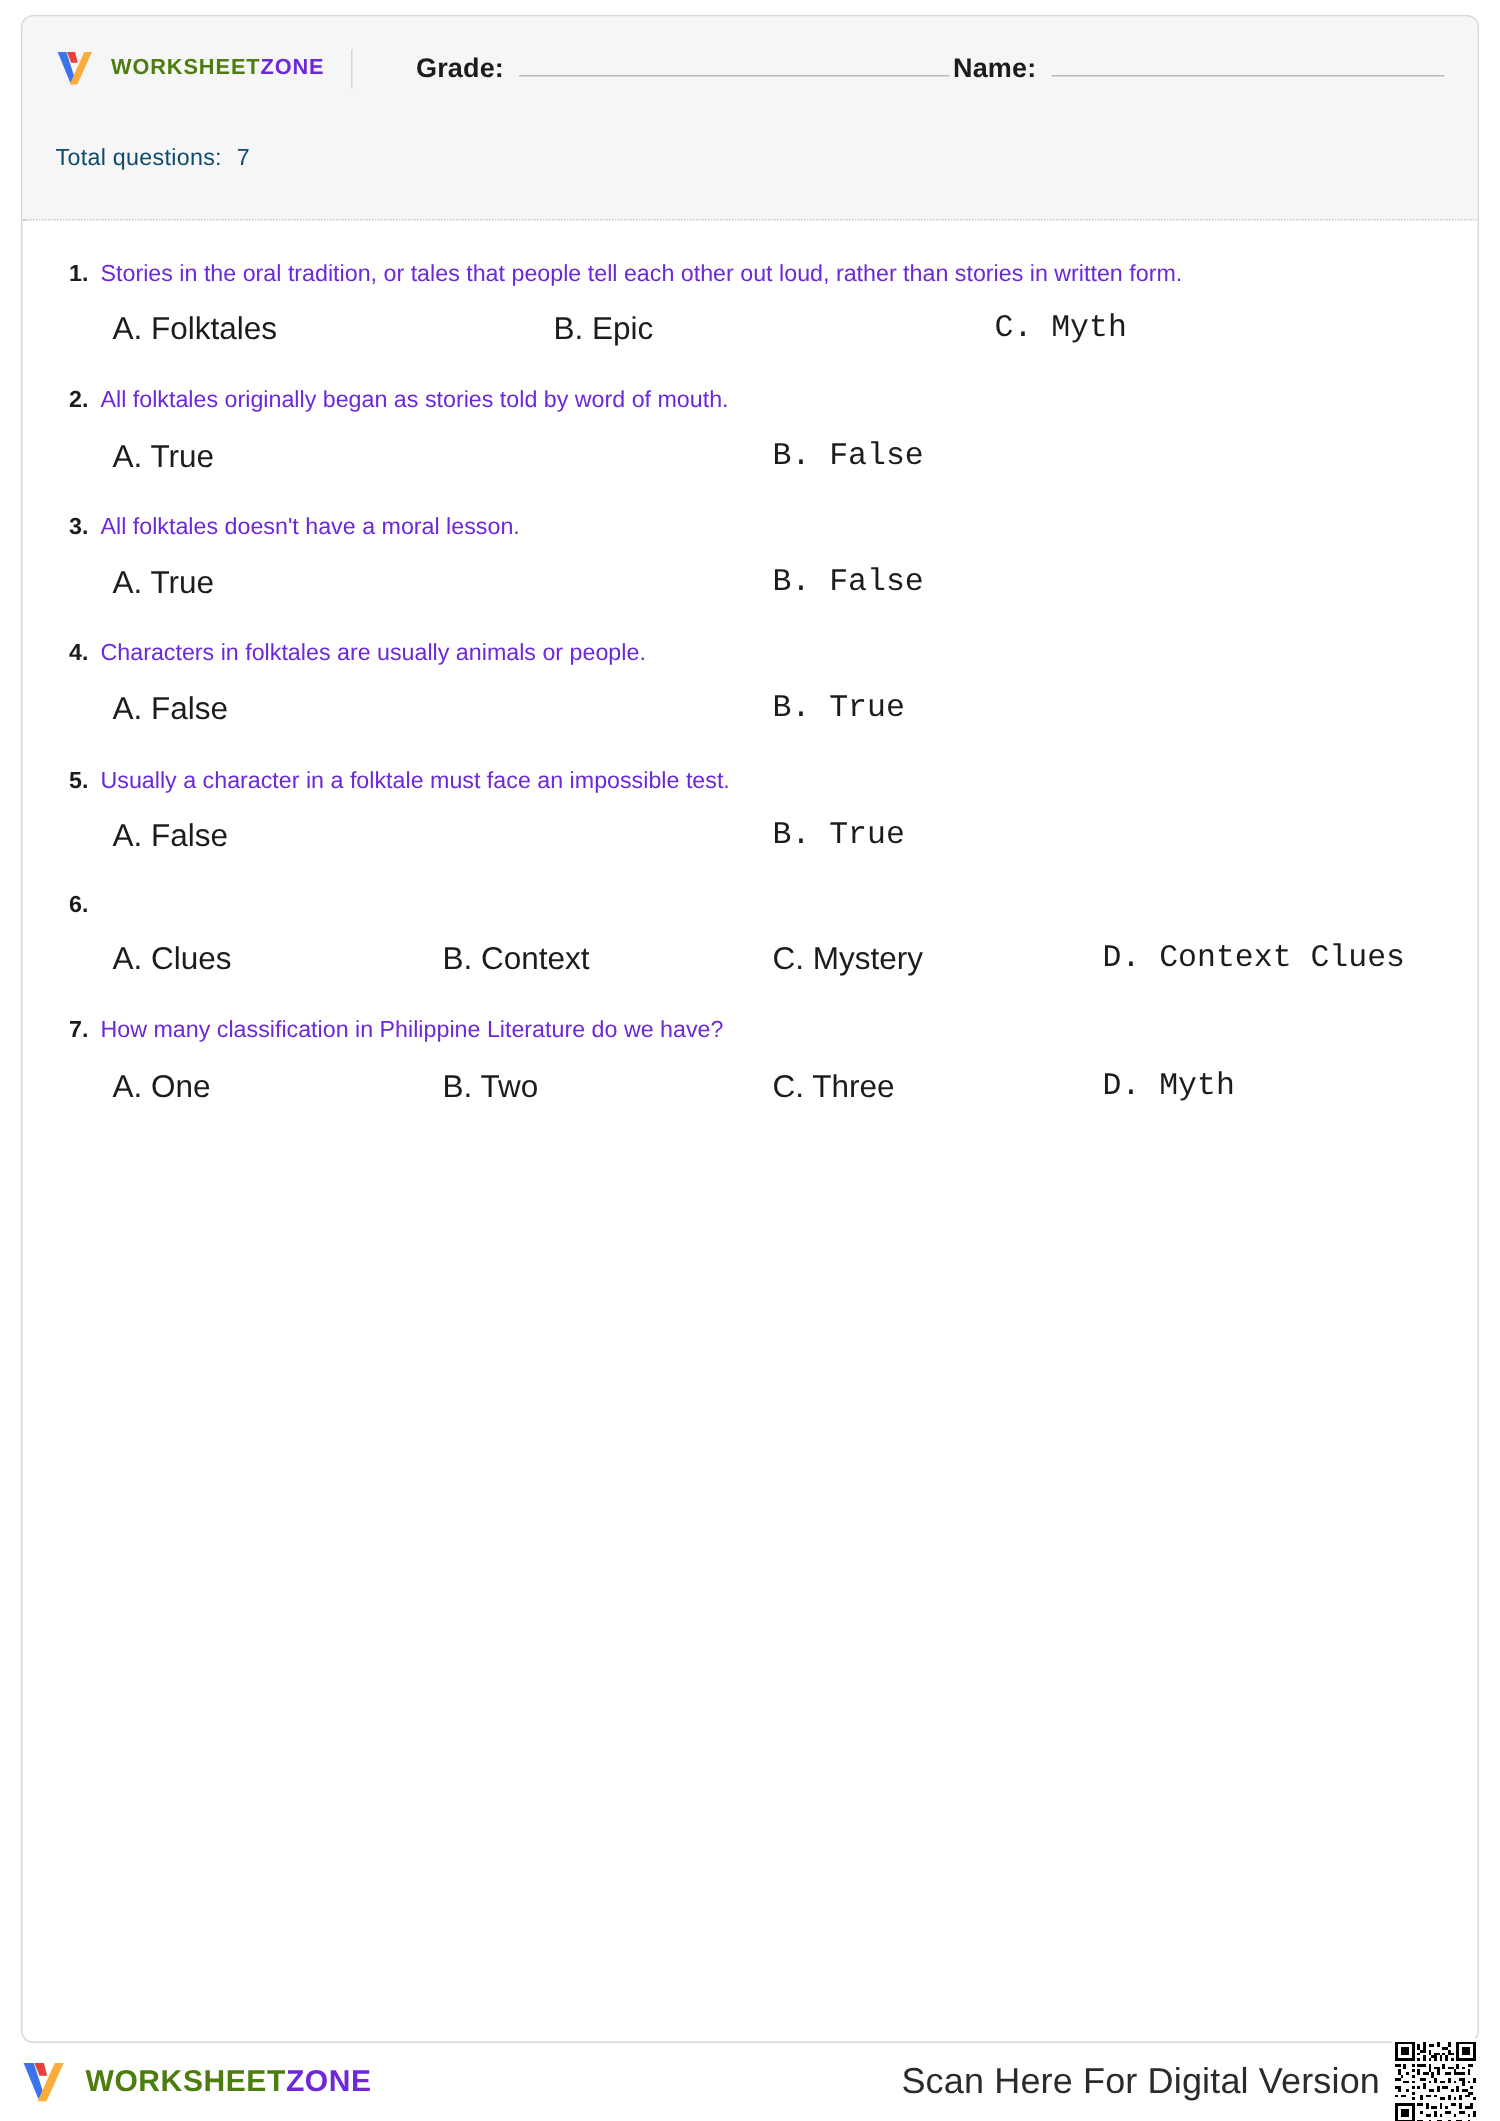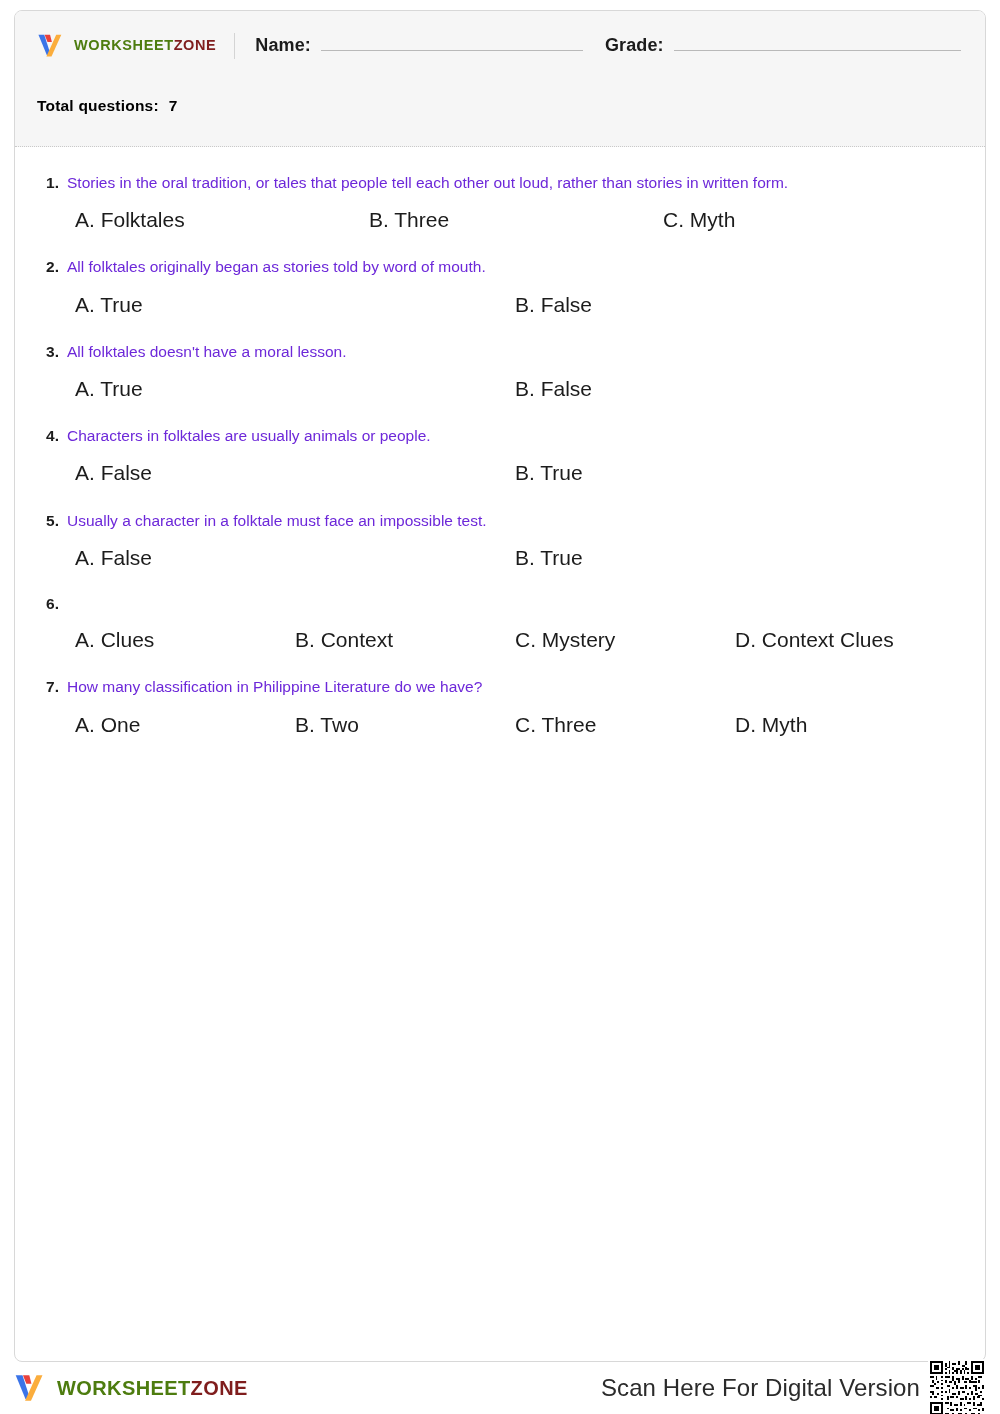--- a/index.html
+++ b/index.html
@@ -58,21 +58,21 @@
   .logo-text {
     font-size: 14.5px;
     font-weight: bold;
     letter-spacing: 0.6px;
     margin-left: 8px;
     white-space: nowrap;
     line-height: 1;
     flex: 0 0 auto;
   }
   .logo-text .w { color: #4d7c0f; }
-  .logo-text .z { color: #7f1d1d; }
+  .logo-text .z { color: #6d28d9; }
 
   .logo-divider {
     width: 1px;
     height: 26px;
     background: #d4d4d4;
     margin: 0 20px 0 18px;
     flex: 0 0 auto;
   }
 
   .field {
@@ -94,22 +94,22 @@
     margin-left: 10px;
     height: 14px;
     min-width: 20px;
   }
   .field.grade { flex: 0 0 358px; margin-left: 22px; }
   .field.grade .field-line { margin-right: 2px; }
 
   .total-row {
     padding: 38px 0 0 22px;
     font-size: 15.5px;
-    font-weight: bold;
-    color: #000000;
+    font-weight: normal;
+    color: #0c4a6e;
     letter-spacing: .2px;
   }
   .total-row .count { margin-left: 10px; }
 
   
   .sheet-body {
     flex: 1 1 auto;
     padding: 26px 22px 0 22px;
   }
   .question {
@@ -141,21 +141,21 @@
   .option {
     font-size: 21px;
     color: #1c1c1c;
     line-height: 1.3;
     flex: 0 0 auto;
   }
   
   .options.cols-3 .option { width: 294px; }
   .options.cols-2 .option { width: 440px; }
   .options.cols-4 .option { width: 220px; }
-  .options .option:last-child { width: auto; }
+  .options .option:last-child { width: auto; font-family: Liberation Mono, monospace; }
 
   
   .footer {
     position: absolute;
     left: 0; top: 1362px;
     width: 1000px; height: 52px;
     display: flex;
     align-items: center;
     padding: 0 14px 0 14px;
   }
@@ -202,48 +202,48 @@
             <path d="M2 2 L10 2 L19 30 L13.5 30 Z" fill="#3b74e8"></path>
             <path d="M10.5 2 L18 2 L20.5 12 L14.5 12 Z" fill="#e8413c"></path>
             <path d="M26.5 2 L33.5 2 L20 32 L13 32 Z" fill="#fbad3c"></path>
           </svg>
         </span>
 
         <span class="logo-text"><span class="w">WORKSHEET</span><span class="z">ZONE</span></span>
 
         <span class="logo-divider"></span>
 
+        <span class="field grade">
+          <span class="field-label">Grade:</span>
+          <span class="field-line"></span>
+        </span>
+
         <span class="field name">
           <span class="field-label">Name:</span>
           <span class="field-line"></span>
         </span>
 
-        <span class="field grade">
-          <span class="field-label">Grade:</span>
-          <span class="field-line"></span>
-        </span>
-
       </div>
 
       <div class="total-row">
         <span>Total questions:</span><span class="count">7</span>
       </div>
 
     </div>
 
     <div class="sheet-body">
 
       <div class="question">
         <div class="q-line">
           <span class="q-num">1.</span>
           <span class="q-text">Stories in the oral tradition, or tales that people tell each other out loud, rather than stories in written form.</span>
         </div>
         <div class="options cols-3">
           <span class="option">A. Folktales</span>
-          <span class="option">B. Three</span>
+          <span class="option">B. Epic</span>
           <span class="option">C. Myth</span>
         </div>
       </div>
 
       <div class="question">
         <div class="q-line">
           <span class="q-num">2.</span>
           <span class="q-text">All folktales originally began as stories told by word of mouth.</span>
         </div>
         <div class="options cols-2">

